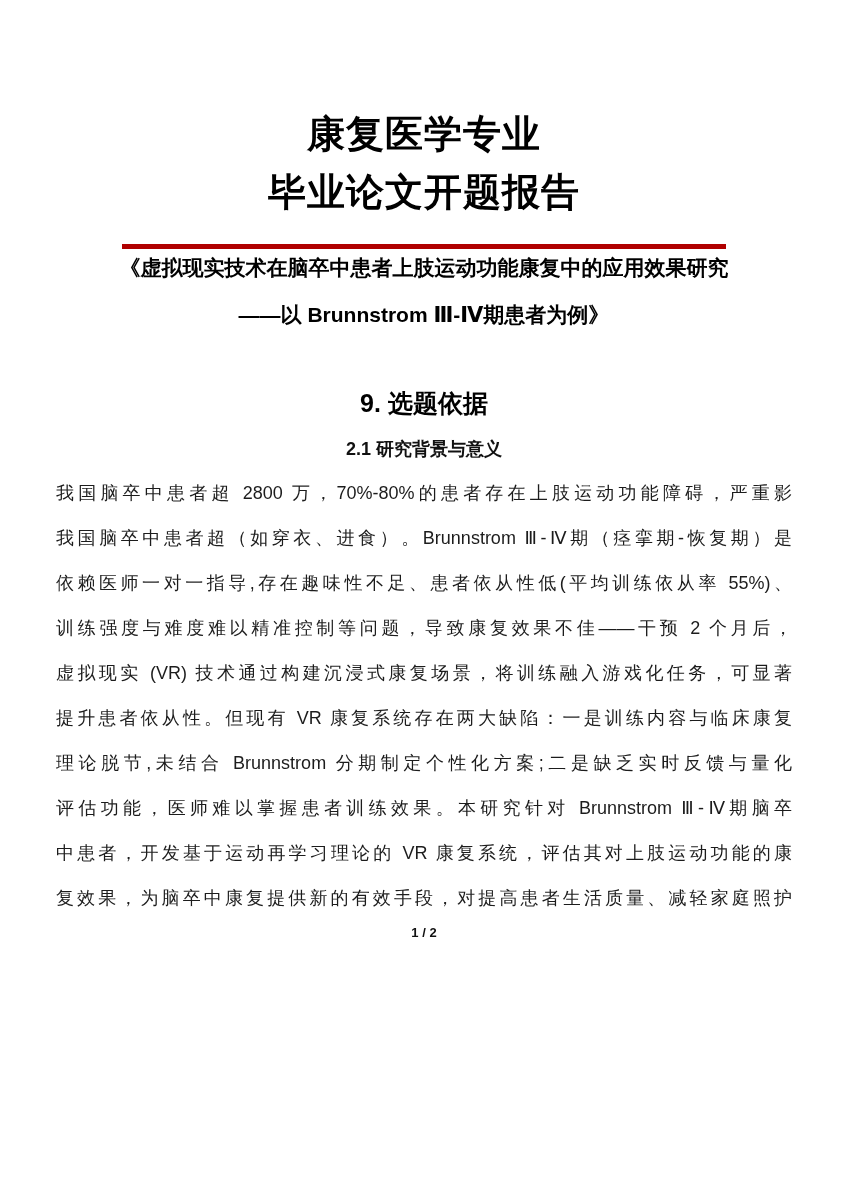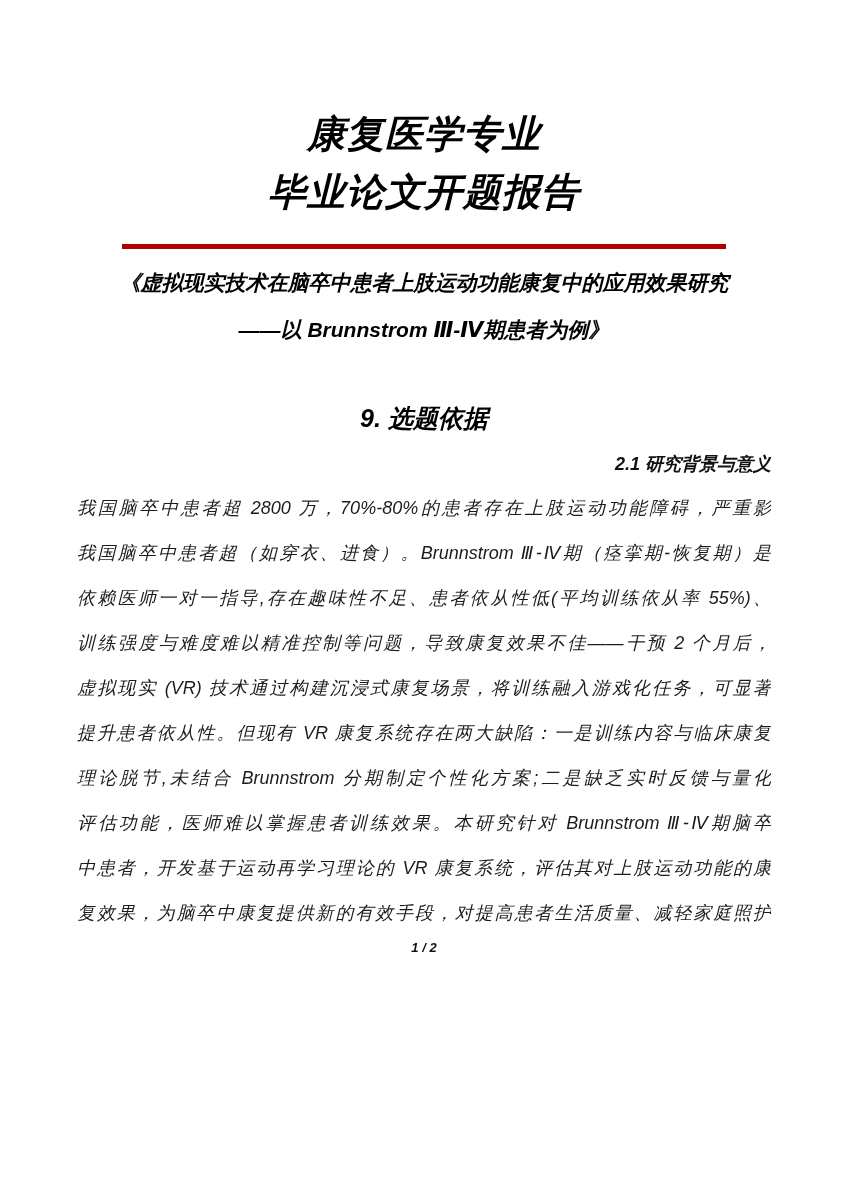--- a/index.html
+++ b/index.html
@@ -8,24 +8,23 @@
     background: #ffffff;
   }
   .page {
     position: relative;
     width: 848px;
     height: 1200px;
     margin: 0 auto;
     background: #ffffff;
     overflow: hidden;
     box-sizing: border-box;
-    padding: 0 77px;
+    padding: 0 56px;
     font-family: "Liberation Sans", "DejaVu Sans", sans-serif;
     color: #000000;
-    font-style: italic;
   }
   .doc-title {
     margin-top: 105px;
     text-align: center;
     font-size: 38px;
     line-height: 58px;
     font-weight: 700;
     letter-spacing: 1px;
     color: #000000;
   }
@@ -46,25 +45,25 @@
   .h-section.s2 {
     margin-top: 62px;
   }
   .thesis {
     text-align: center;
     font-size: 21px;
     line-height: 27px;
     font-weight: 700;
     color: #000000;
   }
-  .thesis.l1 { margin-top: 20px; }
+  .thesis.l1 { margin-top: 5px; }
   .thesis.l2 { margin-top: 20px; }
   .h-sub {
     margin-top: 24px;
-    text-align: right;
+    text-align: center;
     font-size: 18px;
     line-height: 19px;
     font-weight: 700;
     color: #111111;
   }
   .body-text {
     margin-top: 12px;
     font-size: 18px;
     color: #1c1c1c;
     font-weight: 400;

